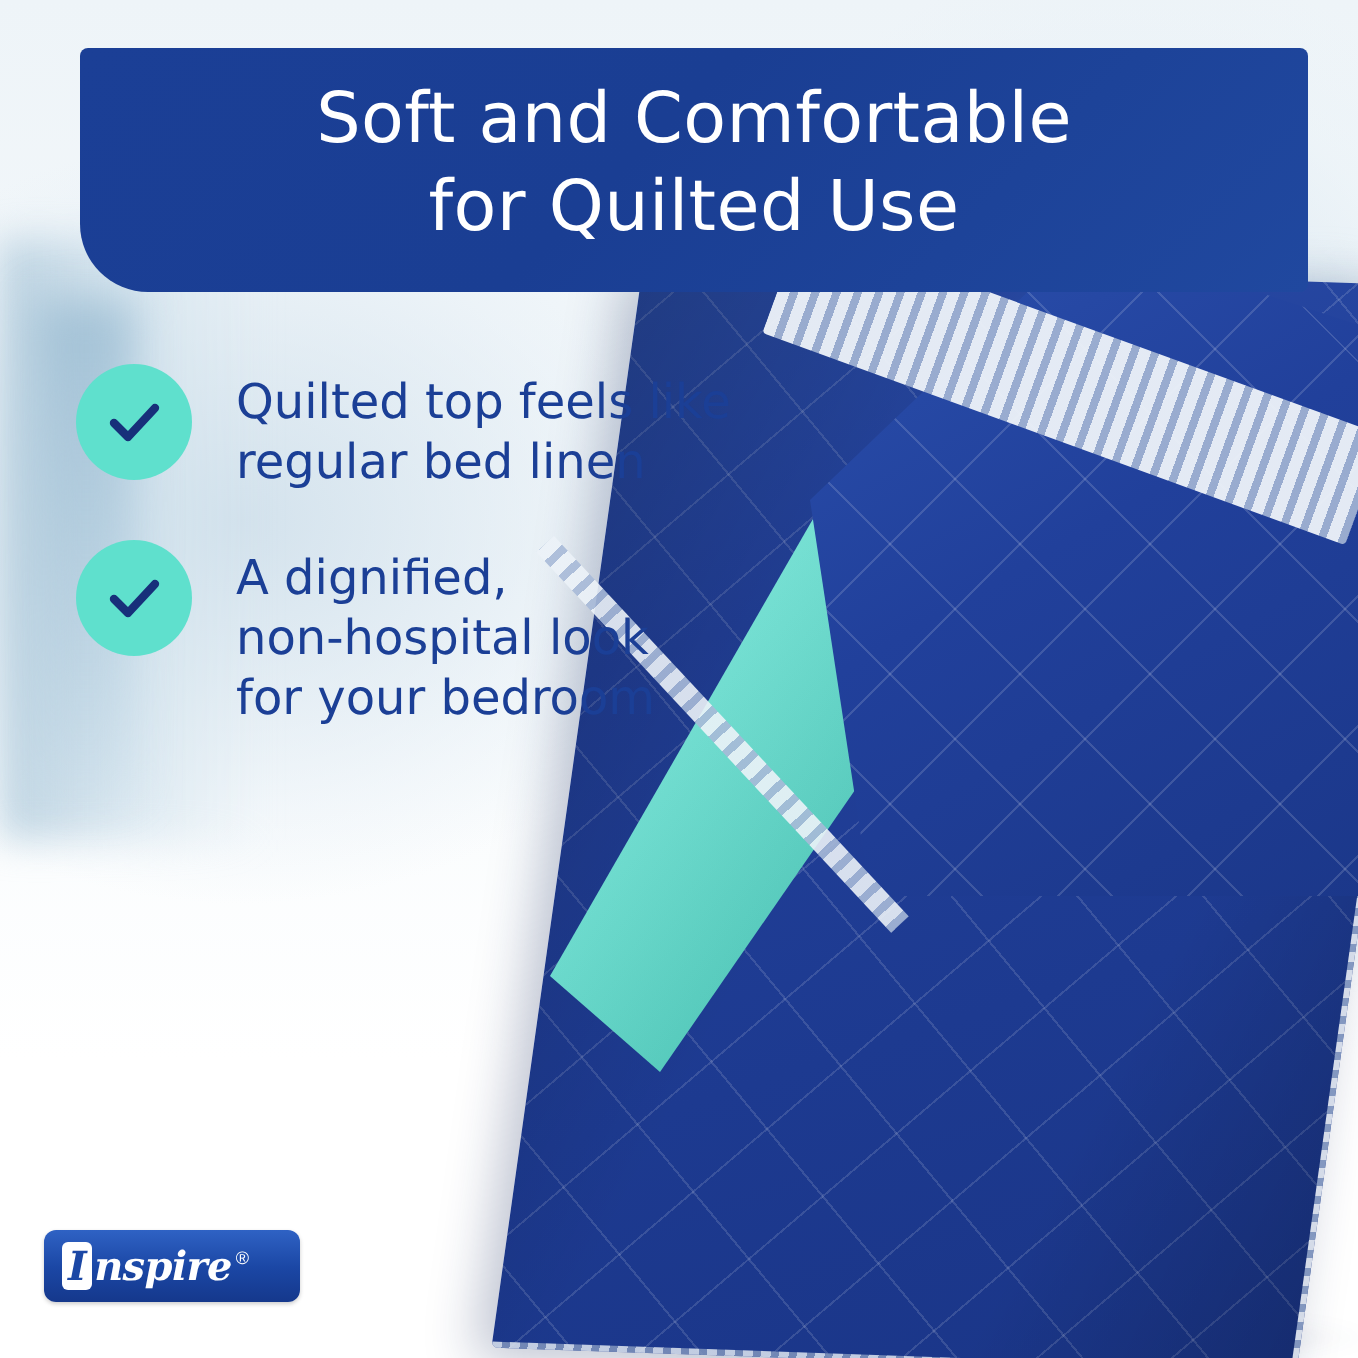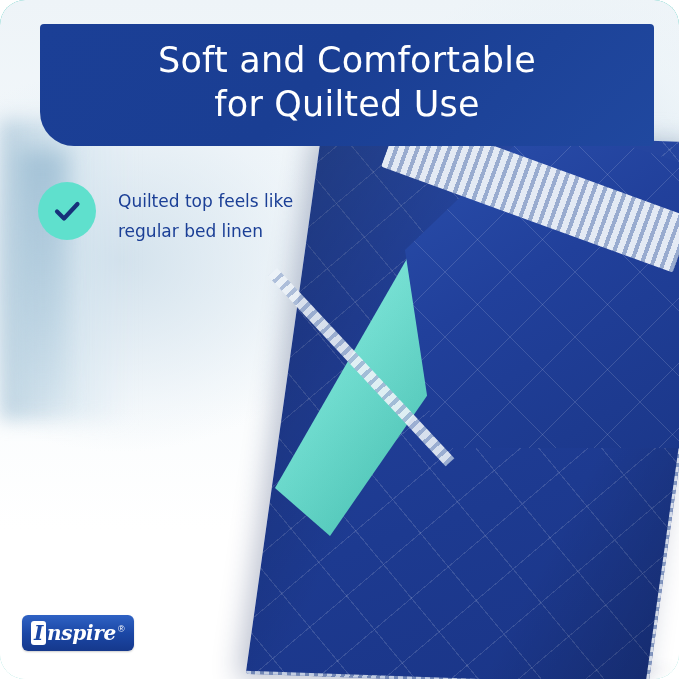--- a/index.html
+++ b/index.html
@@ -9,21 +9,20 @@
   }
   body {
     font-family: "Liberation Sans", sans-serif;
   }
   .canvas {
     position: relative;
     width: 679px;
     height: 679px;
     overflow: hidden;
     background: #14b8a6;
-    border-radius: 25px;
   }
 
   
   .bg-photo {
     position: absolute;
     left: 0; top: 0;
     width: 679px; height: 679px;
     background:
       radial-gradient(ellipse 300px 240px at 120px 260px, rgba(205,222,234,0.85) 0%, rgba(226,236,244,0.35) 60%, rgba(255,255,255,0) 80%),
       radial-gradient(ellipse 260px 300px at 560px 230px, rgba(200,218,232,0.75) 0%, rgba(230,240,246,0.3) 65%, rgba(255,255,255,0) 85%),
@@ -100,21 +99,21 @@
     border-radius: 50%;
     background: #5fe0cd;
     display: flex;
     align-items: center;
     justify-content: center;
   }
   .check-circle svg { display: block; }
   .bullet-text {
     margin-left: 80px;
     color: #1b3f96;
-    font-size: 17px;
+    font-size: 24px;
     line-height: 30px;
     font-family: "DejaVu Sans", sans-serif;
     padding-top: 4px;
     white-space: pre-line;
   }
 
   
   .pad-wrap {
     position: absolute;
     left: 255px;
@@ -238,21 +237,21 @@
     height: 30px;
     background: radial-gradient(ellipse at center, rgba(30,50,90,0.22) 0%, rgba(30,50,90,0) 72%);
     filter: blur(4px);
   }
 
   
   .logo {
     position: absolute;
     left: 22px;
     bottom: 28px;
-    width: 112px;
+    width: 128px;
     height: 36px;
     background: linear-gradient(180deg, #2f62c4 0%, #1b47a5 52%, #15388c 100%);
     border-radius: 6px;
     box-shadow: 0 1px 2px rgba(0,0,0,0.2);
     display: flex;
     align-items: center;
     padding-left: 9px;
     box-sizing: border-box;
   }
   .logo-word {
@@ -322,20 +321,30 @@
     <div class="bullet-row">
       <div class="check-circle">
         <svg width="32" height="32" viewBox="0 0 32 32" aria-hidden="true">
           <path d="M6 16.5 L13 23.5 L26.5 9" fill="none" stroke="#17307a" stroke-width="4.2" stroke-linecap="round" stroke-linejoin="round"></path>
         </svg>
       </div>
       <div class="bullet-text">Quilted top feels like
 regular bed linen</div>
     </div>
 
+    <div class="bullet-row">
+      <div class="check-circle">
+        <svg width="32" height="32" viewBox="0 0 32 32" aria-hidden="true">
+          <path d="M6 16.5 L13 23.5 L26.5 9" fill="none" stroke="#17307a" stroke-width="4.2" stroke-linecap="round" stroke-linejoin="round"></path>
+        </svg>
+      </div>
+      <div class="bullet-text">A dignified,
+non-hospital look
+for your bedroom</div>
+    </div>
 
   </div>
 
   <div class="logo">
     <span class="logo-word"><span class="logo-i">I</span><span>nspire</span><span class="logo-reg">®</span></span>
   </div>
 
 </div>
 
 </body></html>

